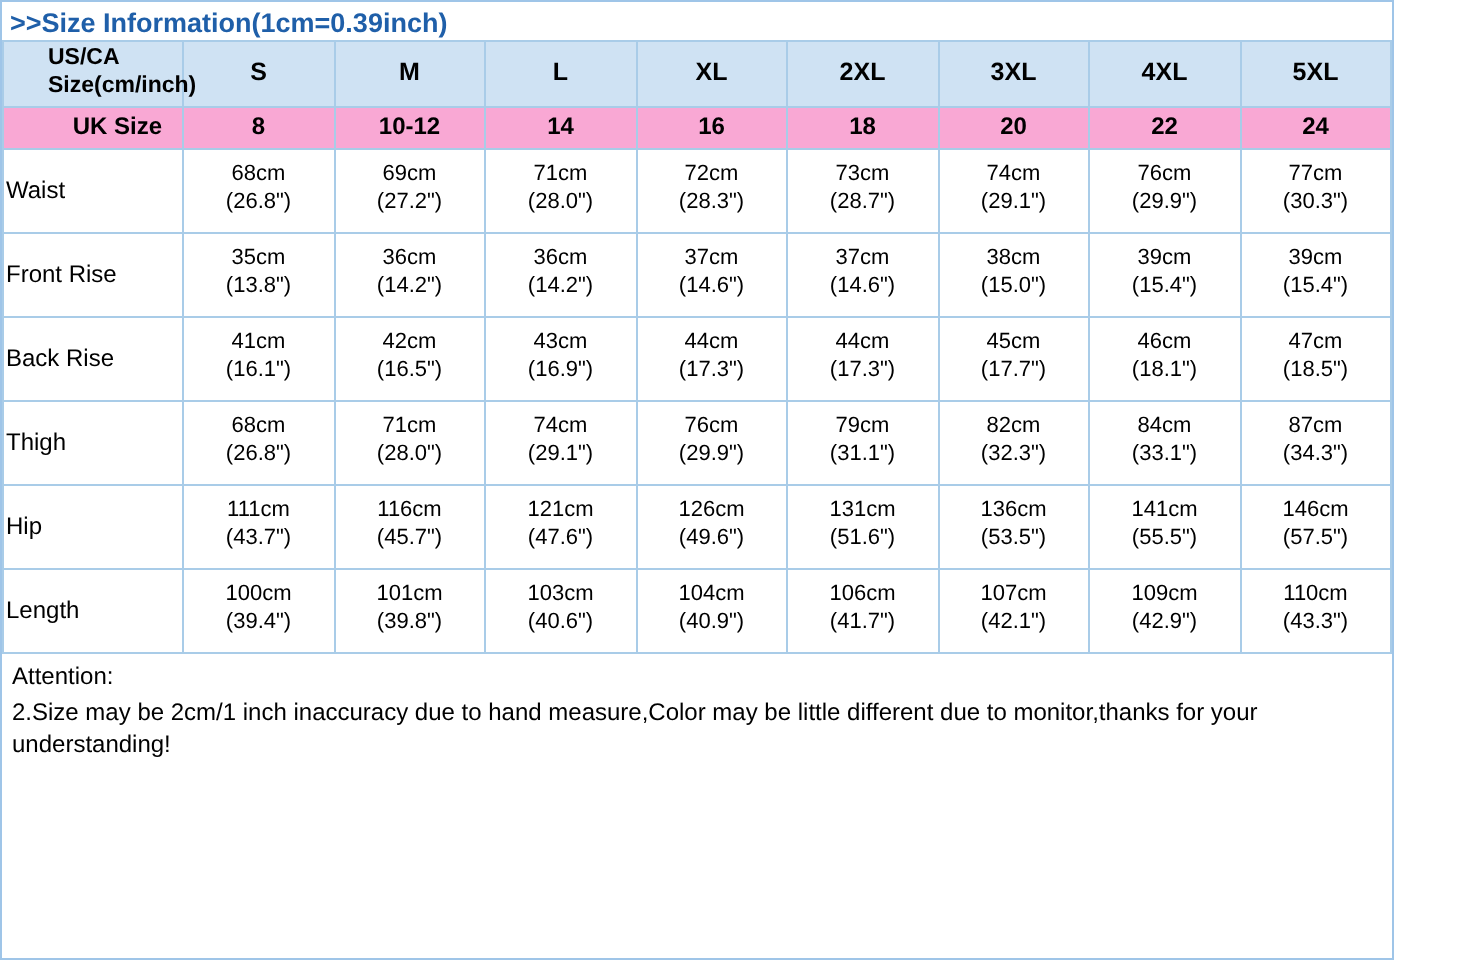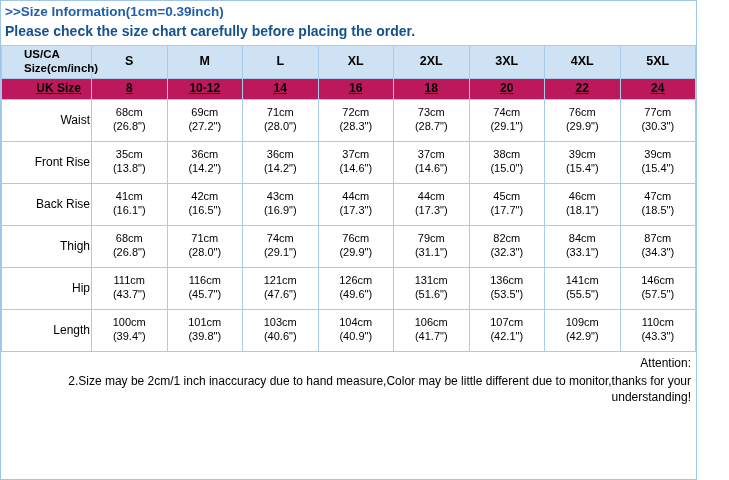--- a/index.html
+++ b/index.html
@@ -57,58 +57,55 @@
     height: 32px;
     color: #000;
   }
   tr.head-main td.rowlabel {
     font-size: 11.5px;
     line-height: 1.2;
     text-align: left;
     padding-left: 22px;
   }
   tr.head-sub td {
-    background: #be185d;
+    background: #f9a8d4;
     font-weight: bold;
     font-size: 12px;
     height: 21px;
-    text-decoration: underline;
   }
   tr.head-sub td.rowlabel {
     text-align: right;
     padding-right: 10px;
   }
   tr.data-row td {
     height: 42px;
     background: #ffffff;
     font-size: 11px;
   }
   tr.data-row td.rowlabel {
-    text-align: right;
+    text-align: left;
     font-size: 12px;
   }
   .cm { display: block; }
   .inch { display: block; }
   .attention {
     padding: 3px 5px 0 5px;
     font-size: 12px;
     line-height: 1.33;
     color: #000;
-    text-align: right;
   }
   .attention div { padding: 1px 0; }
   col.label-col { width: 90px; }
 </style>
 </head>
 <body>
 
 <div class="page">
 
   <div class="title-line">&gt;&gt;Size Information(1cm=0.39inch)</div>
-  <div class="subtitle-line">Please check the size chart carefully before placing the order.</div>
 
   <table class="size-chart">
     <colgroup>
       <col class="label-col">
       <col>
         <col>
         <col>
         <col>
         <col>
         <col>

